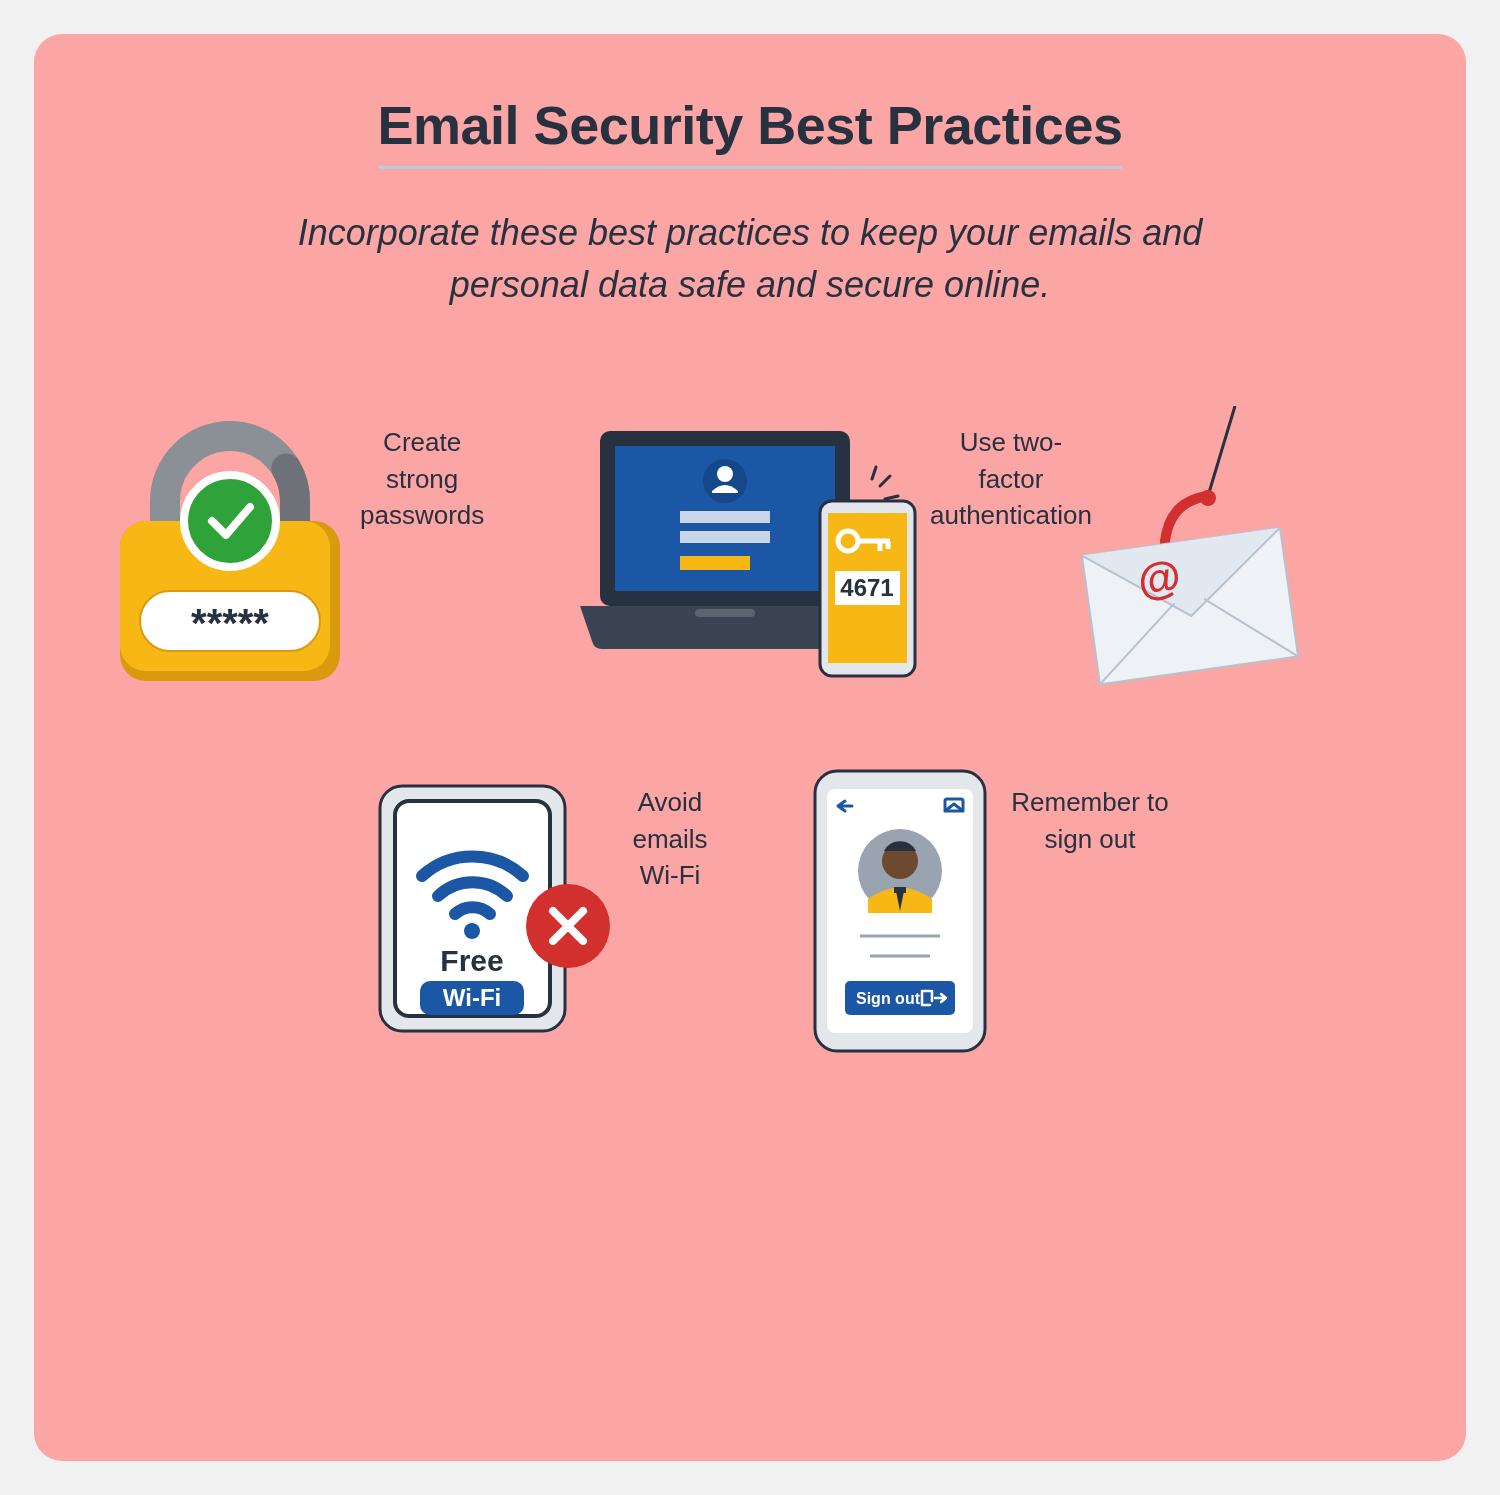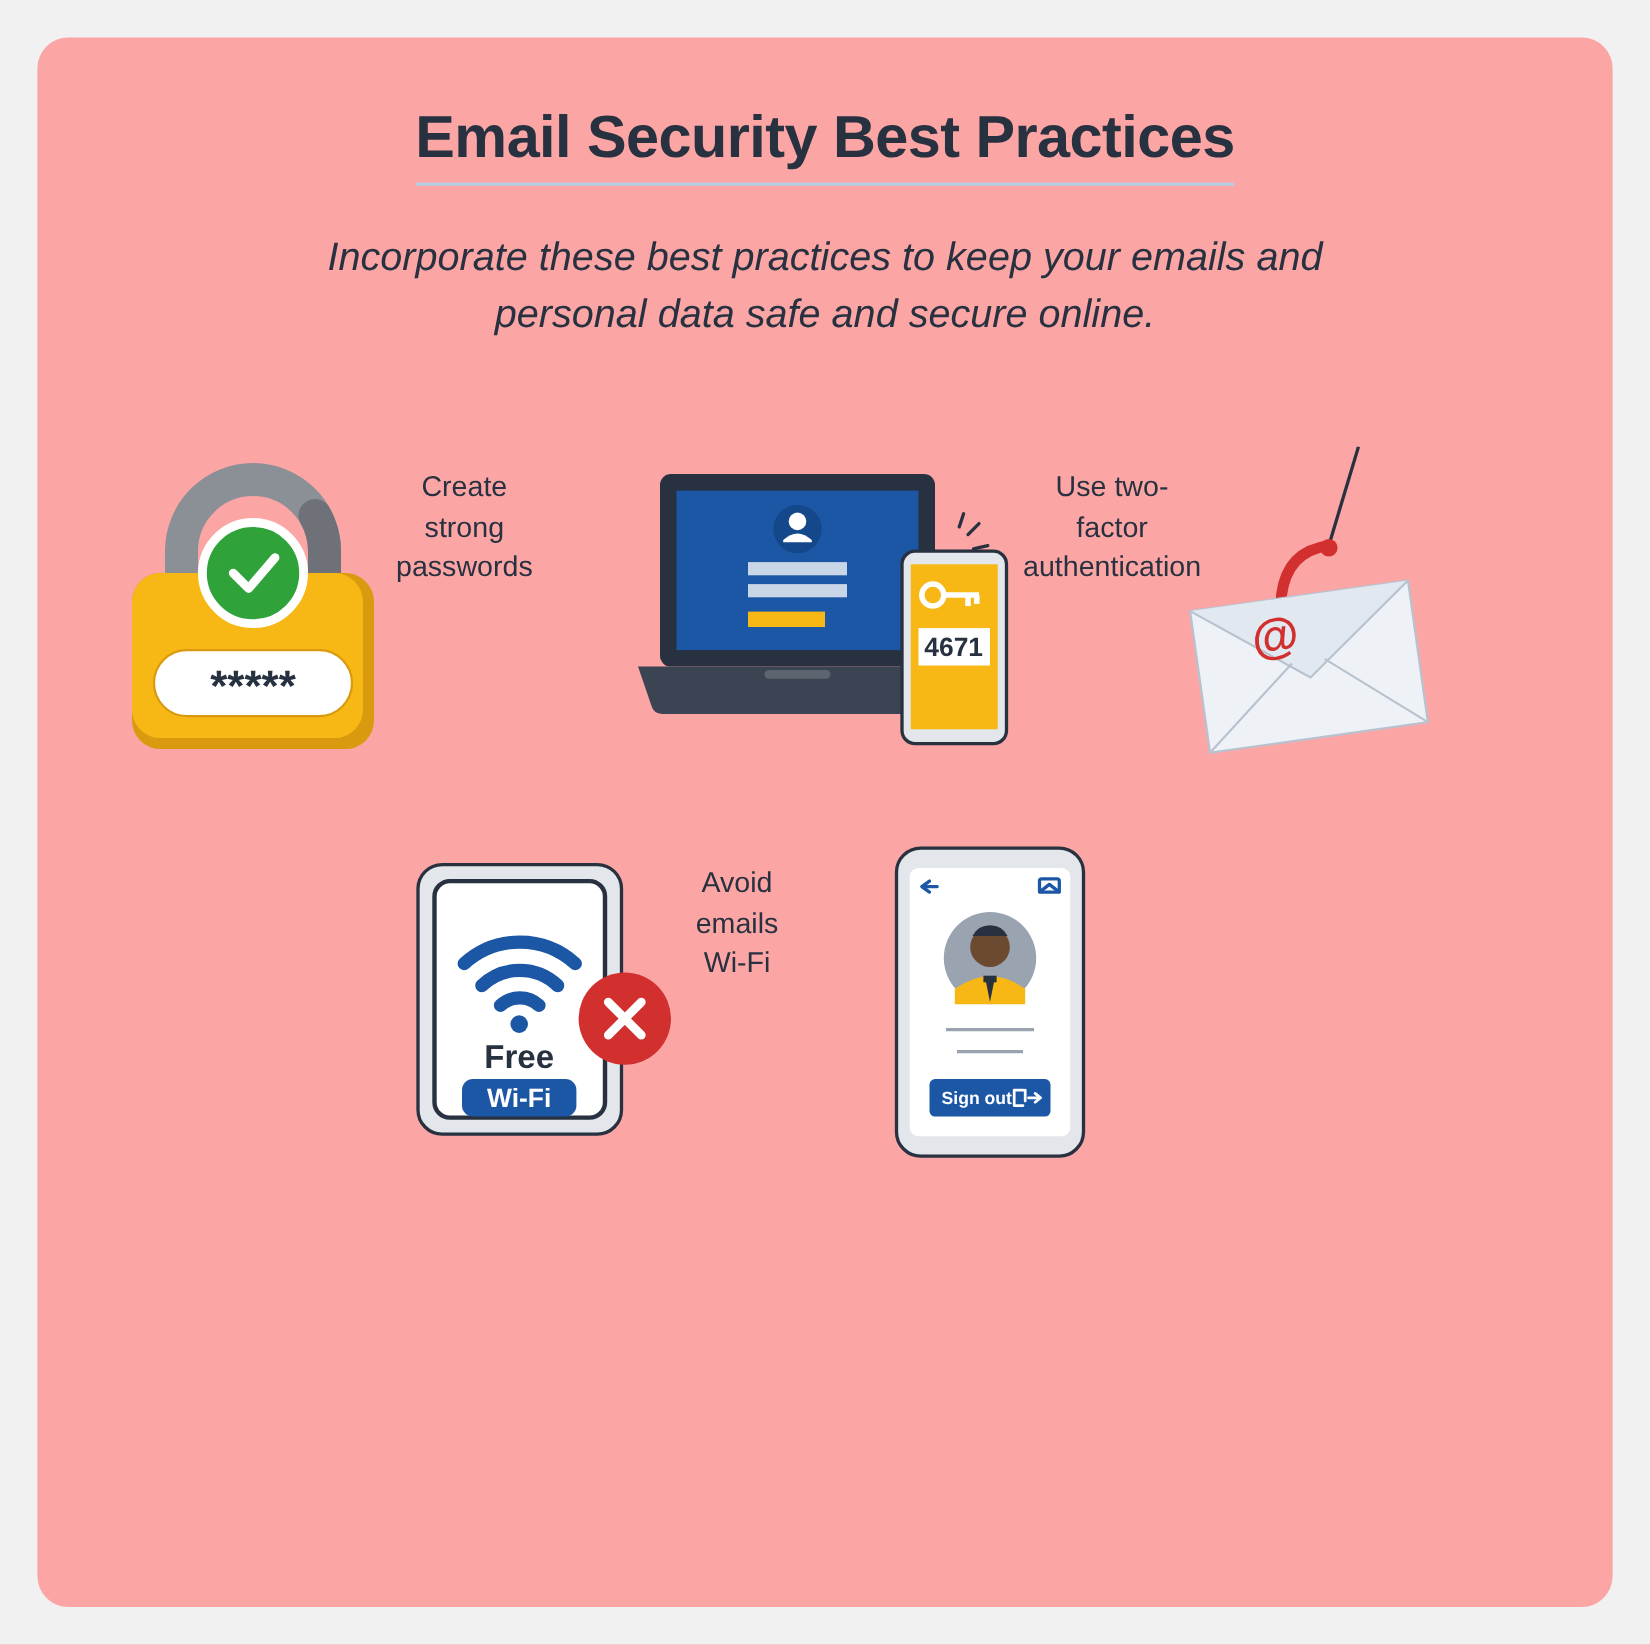--- a/index.html
+++ b/index.html
@@ -212,16 +212,17 @@
 
           <rect x="55" y="220" width="110" height="34" rx="5" fill="#1c57a5"></rect>
           <text x="98" y="243" text-anchor="middle" font-size="16" font-weight="600" fill="#ffffff" font-family="Arial">Sign out</text>
 
           <g stroke="#ffffff" stroke-width="2.5" fill="none" stroke-linecap="round" stroke-linejoin="round">
             <path d="M 142 230 L 142 244 L 132 244 L 132 230 Z" stroke-dasharray="10 6 20 0"></path>
             <path d="M 145 237 L 155 237 M 151 233 L 156 237 L 151 241"></path>
           </g>
         </svg>
       </div>
+      <div class="caption">Remember to sign out</div>
     </div>
 
   </div>
 </div>
 
 </body></html>

